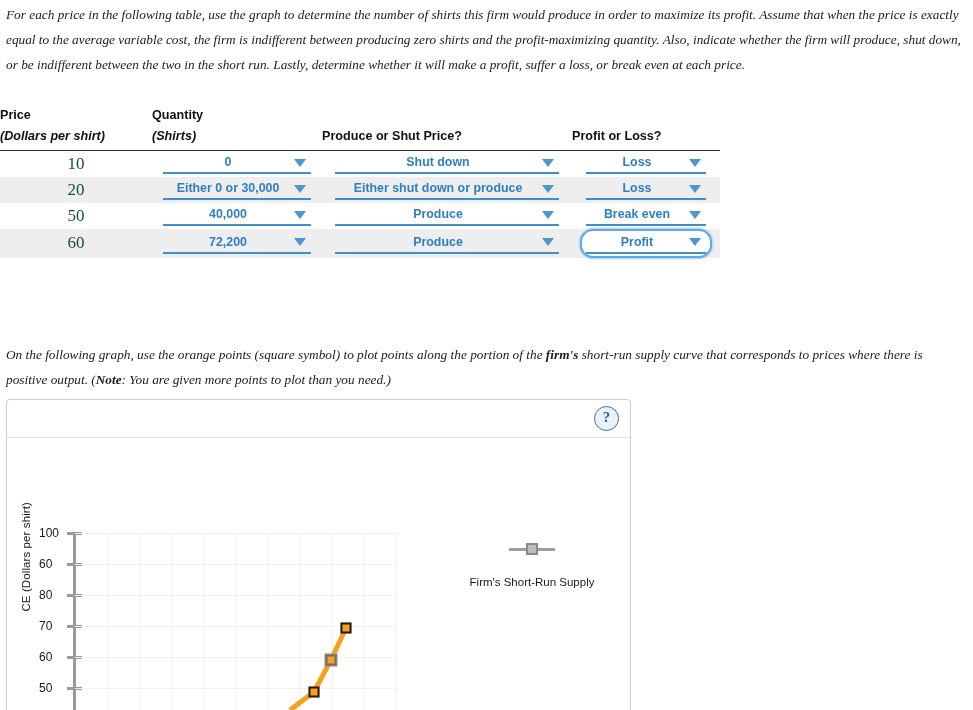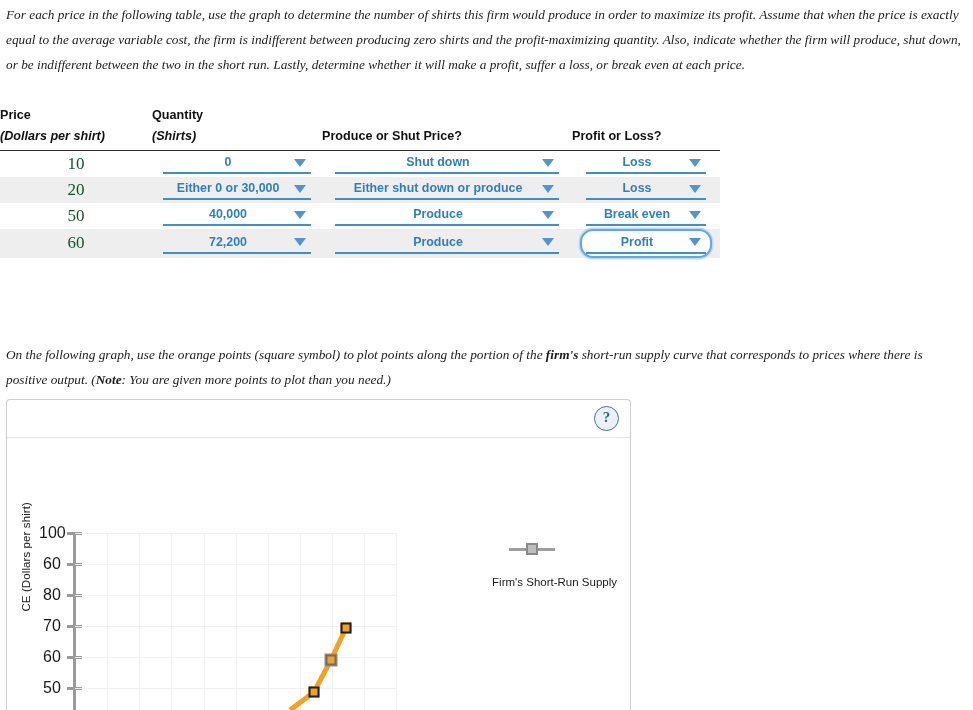--- a/index.html
+++ b/index.html
@@ -175,22 +175,22 @@
     font-size: 11.5px;
     color: #1a1a1a;
     letter-spacing: .1px;
   }
 
   
   .ytick {
     position: absolute;
     right: 0;
     width: 26px;
-    text-align: center;
-    font-size: 16px;
+    text-align: left;
+    font-size: 12px;
     color: #1a1a1a;
     line-height: 10px;
   }
   #ytick-col {
     position: absolute;
     left: 22px; top: 0;
     width: 36px; height: 272px;
   }
 
   
@@ -263,21 +263,20 @@
     position: absolute;
     left: 17px; top: 1px;
     width: 12px; height: 12px;
     background: #bdbdbd;
     border: 2px solid #8a8a8a;
     box-sizing: border-box;
   }
   #legend-label {
     font-size: 11.5px;
     color: #1a1a1a;
-    text-align: right;
   }
 </style>
 </head>
 <body>
 
 <div id="intro-text" class="prompt">For each price in the following table, use the graph to determine the number of shirts this firm would produce in order to maximize its profit. Assume that when the price is exactly equal to the average variable cost, the firm is indifferent between producing zero shirts and the profit-maximizing quantity. Also, indicate whether the firm will produce, shut down, or be indifferent between the two in the short run. Lastly, determine whether it will make a profit, suffer a loss, or break even at each price.</div>
 
 <table id="answer-table">
   <thead>
     <tr class="head-row">

